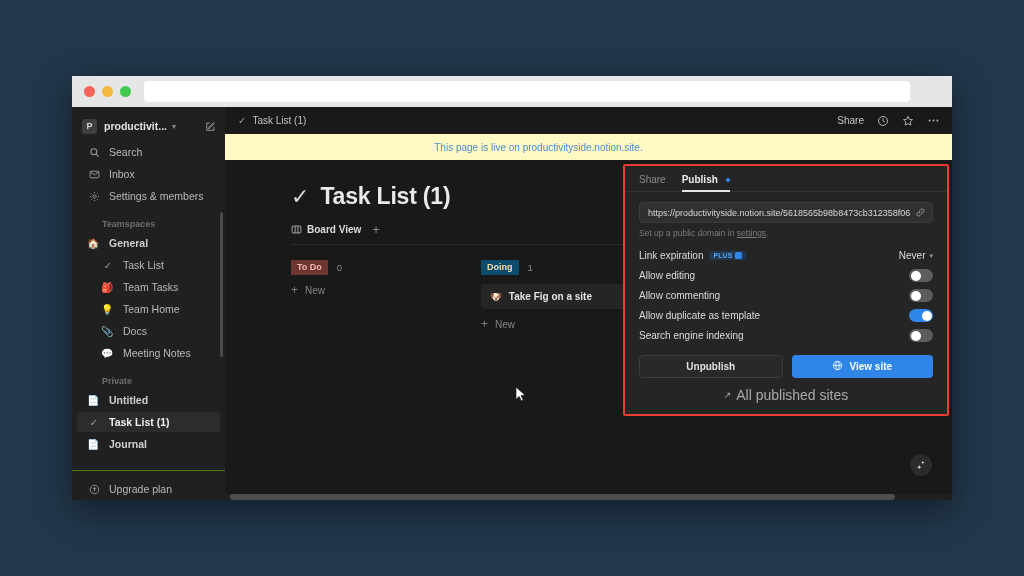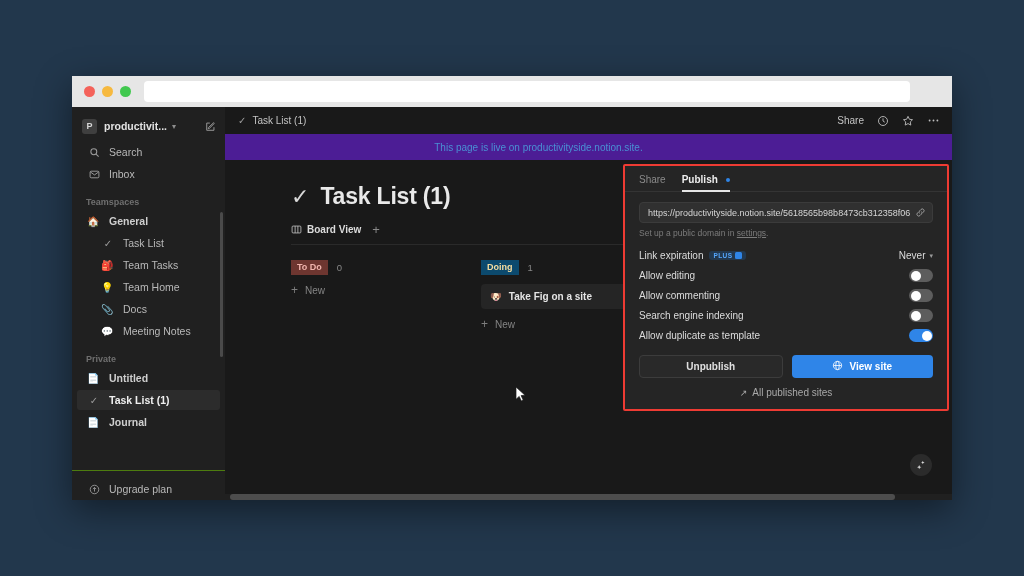--- a/index.html
+++ b/index.html
@@ -62,21 +62,21 @@
   }
   .nav-row .ico {
     width: 14px; margin-right: 8px; flex-shrink: 0;
     display: flex; align-items: center; justify-content: center;
     color: #9b9b9b;
   }
   .nav-row .lbl { font-size: 10.5px; color: #b9b9b9; white-space: nowrap; }
 
   .section-hdr {
     font-size: 9px; color: #6f6f6f; font-weight: 600;
-    padding: 0 14px; margin: 12px 0 3px;
+    padding: 0 14px; margin: 12px 16px 3px;
   }
   .ts-row { padding-left: 10px; }
   .ts-row .lbl { color: #cfcfcf; font-weight: 600; }
   .sub-row { padding-left: 24px; }
   .emoji { font-size: 10px; }
 
   .nav-row.active { background: #2c2c2c; }
   .nav-row.active .lbl { color: #f0f0f0; font-weight: 600; }
 
   .sb-spacer { flex: 1; }
@@ -95,21 +95,21 @@
     height: 27px; display: flex; align-items: center;
     padding: 0 12px 0 13px;
   }
   .crumb { display: flex; align-items: center; font-size: 10px; color: #c4c4c4; }
   .crumb .ck { color: #9b9b9b; margin-right: 6px; font-size: 10px; }
   .top-actions { margin-left: auto; display: flex; align-items: center; gap: 13px; }
   .top-actions .txt { font-size: 10px; color: #c4c4c4; }
   .top-actions .ti { color: #bdbdbd; display: flex; align-items: center; }
 
   .live-banner {
-    height: 26px; background: #4c1d95;
+    height: 26px; background: #fef9c3;
     display: flex; align-items: center; justify-content: center;
     padding-right: 100px;
   }
   .live-banner span { font-size: 10px; color: #4a8fd4; }
 
   .content { padding: 23px 0 0 66px; }
   .page-title {
     display: flex; align-items: center; gap: 11px;
     margin-bottom: 13px;
   }
@@ -220,21 +220,21 @@
     flex: 1; height: 23px; border-radius: 4px;
     display: flex; align-items: center; justify-content: center;
     font-size: 10px; font-weight: 600;
   }
   .btn-ghost { background: #292929; border: 1px solid #3c3c3c; color: #e0e0e0; }
   .btn-blue { background: #2f85e8; color: #fff; gap: 6px; }
   .allsites {
     display: flex; align-items: center; justify-content: center;
     gap: 5px; margin-top: 9px;
   }
-  .allsites .as-t { font-size: 10px; color: #a9a9a9; }
+  .allsites .as-t { font-size: 14px; color: #a9a9a9; }
   .allsites .as-i { font-size: 9px; color: #a9a9a9; }
 
   
   .ai-btn {
     position: absolute; right: 20px; bottom: 24px;
     width: 22px; height: 22px; border-radius: 50%;
     background: #2b2b2b; display: flex; align-items: center;
     justify-content: center; color: #d9d9d9; font-size: 10px;
   }
   .h-scroll {
@@ -289,20 +289,29 @@
           <span class="lbl">Search</span>
         </div>
         <div class="nav-row">
           <span class="ico">
             <svg width="11" height="11" viewBox="0 0 16 16" fill="none" stroke="currentColor" stroke-width="1.4">
               <rect x="1.6" y="3.2" width="12.8" height="9.6" rx="1.6"></rect>
                 <path d="M1.8 4.2L8 8.6l6.2-4.4"></path>
               </svg>
           </span>
           <span class="lbl">Inbox</span>
+        </div>
+        <div class="nav-row">
+          <span class="ico">
+            <svg width="11" height="11" viewBox="0 0 16 16" fill="none" stroke="currentColor" stroke-width="1.3">
+              <circle cx="8" cy="8" r="2.3"></circle>
+              <path d="M8 1.3v1.8M8 12.9v1.8M1.3 8h1.8M12.9 8h1.8M3.3 3.3l1.3 1.3M11.4 11.4l1.3 1.3M12.7 3.3l-1.3 1.3M4.6 11.4l-1.3 1.3"></path>
+              </svg>
+          </span>
+          <span class="lbl">Settings &amp; members</span>
         </div>
 
         <div class="section-hdr">Teamspaces</div>
 
         <div class="nav-row ts-row">
           <span class="ico emoji">🏠</span>
           <span class="lbl">General</span>
         </div>
         <div class="nav-row sub-row">
           <span class="ico emoji">✓</span>
@@ -490,28 +499,28 @@
                     <i></i>
                   </span>
               </div>
               <div class="srow">
                 <span class="s-lbl">Allow commenting</span>
                 <span class="toggle">
                     <i></i>
                   </span>
               </div>
               <div class="srow">
+                <span class="s-lbl">Allow duplicate as template</span>
+                <span class="toggle on">
+                    <i></i>
+                  </span>
+              </div>
+              <div class="srow">
                 <span class="s-lbl">Search engine indexing</span>
                 <span class="toggle">
-                    <i></i>
-                  </span>
-              </div>
-              <div class="srow">
-                <span class="s-lbl">Allow duplicate as template</span>
-                <span class="toggle on">
                     <i></i>
                   </span>
               </div>
 
               <div class="btn-row">
                 <div class="btn btn-ghost">Unpublish</div>
                 <div class="btn btn-blue">
                   <span>
                     <svg width="11" height="11" viewBox="0 0 16 16" fill="none" stroke="currentColor" stroke-width="1.2">
                       <circle cx="8" cy="8" r="6"></circle>

